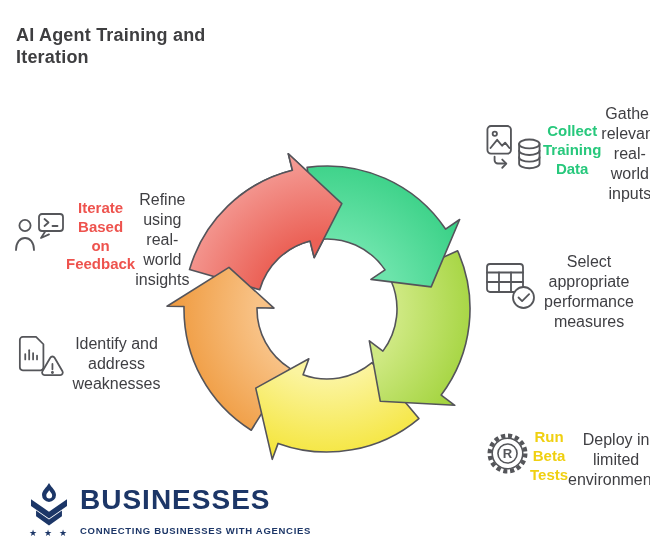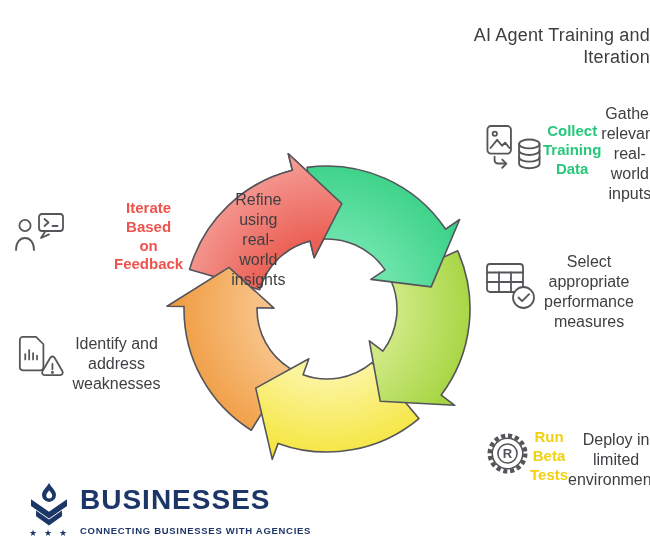--- a/index.html
+++ b/index.html
@@ -2,40 +2,40 @@
 <html><head>
 <meta charset="utf-8">
 <style>
   html,body { margin:0; padding:0; }
   body {
     width:650px; height:560px; position:relative; overflow:hidden;
     background:#ffffff;
     font-family:"Liberation Sans", sans-serif;
   }
   .page-title {
-    position:absolute; left:0; right:0; top:25px;
-    text-align:right; font-size:18px; font-weight:normal;
+    position:absolute; left:16px; right:0; top:25px;
+    text-align:left; font-size:18px; font-weight:bold;
     color:#3e3e40; line-height:1.22; white-space:pre-line;
     letter-spacing:0.2px;
   }
   .cycle-wrap { position:absolute; left:160px; top:142px; width:334px; height:334px; }
 
   .step {
     position:absolute; width:156px;
     display:flex; flex-direction:row; align-items:center;
     text-align:center;
   }
   .step .icon { margin-bottom:6px; }
   .step-title { font-weight:bold; font-size:15px; line-height:1.26; white-space:pre-line; }
   .step-desc { margin-top:7px; font-size:16px; line-height:1.25; color:#3f3f43; white-space:pre-line; }
 
   #step-collect { left:485px; top:97px; }
   #step-metrics { left:485px; top:245px; }
   #step-beta    { left:485px; top:423px; }
-  #step-iterate { left:12px;  top:183px;gap:48px; }
+  #step-iterate { left:12px;  top:183px; }
   #step-analyze { left:12px;  top:327px; }
 
   .icon svg { display:block; }
 
   .logo {
     position:absolute; left:28px; top:483px;
     display:flex; align-items:center; gap:10px;
   }
   .logo-mark { display:flex; flex-direction:column; align-items:center; }
   .logo-stars {

